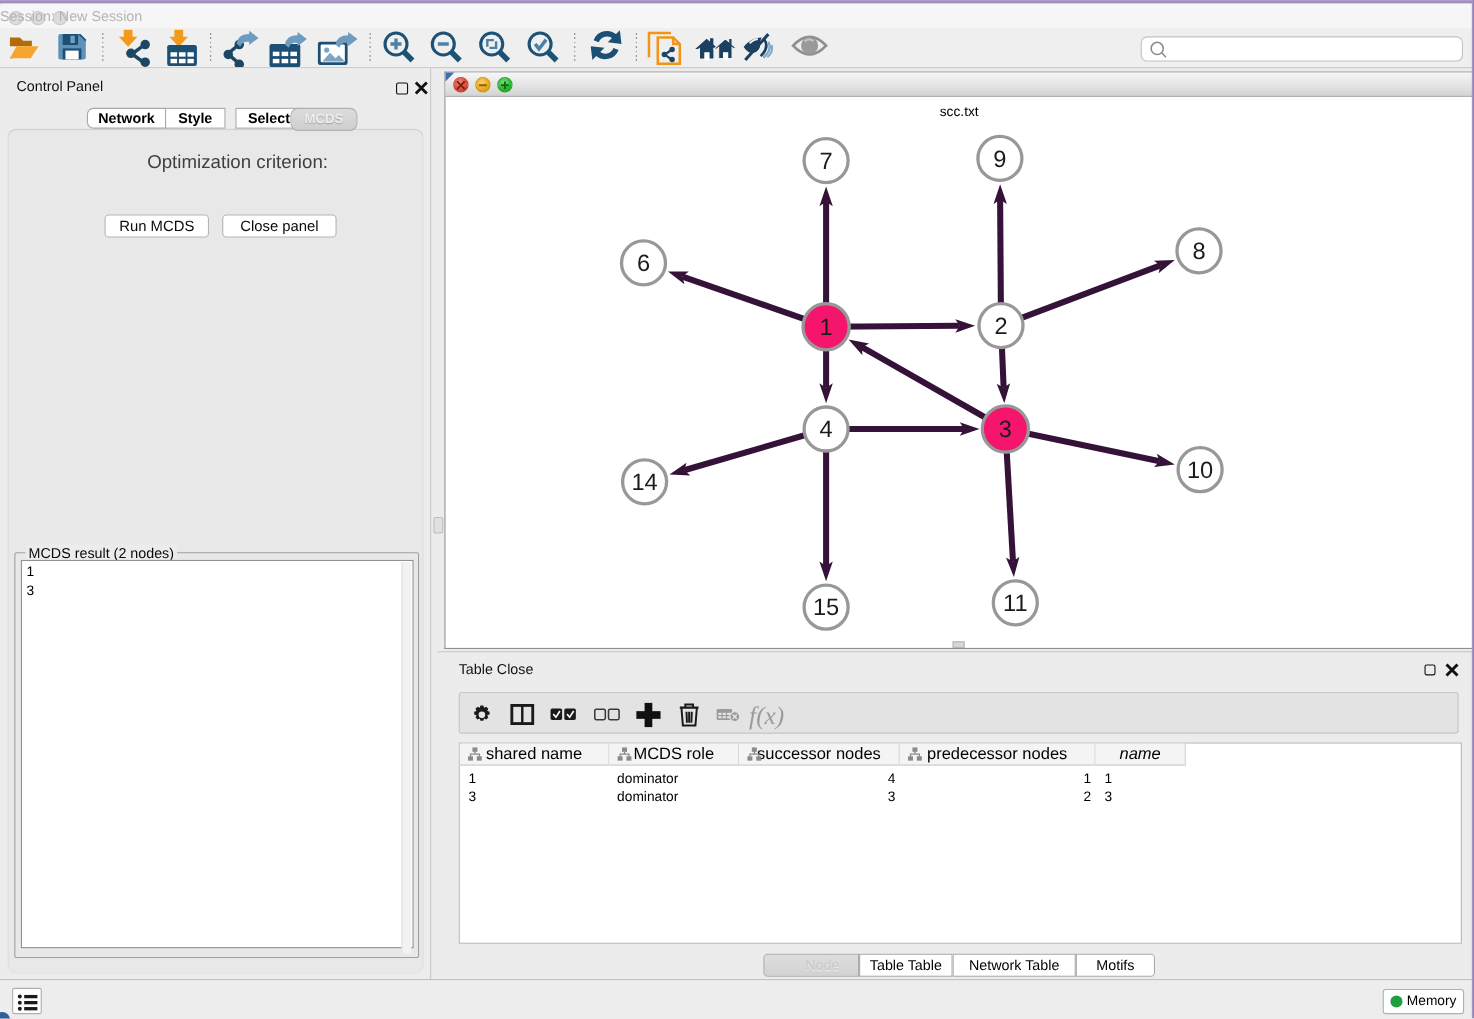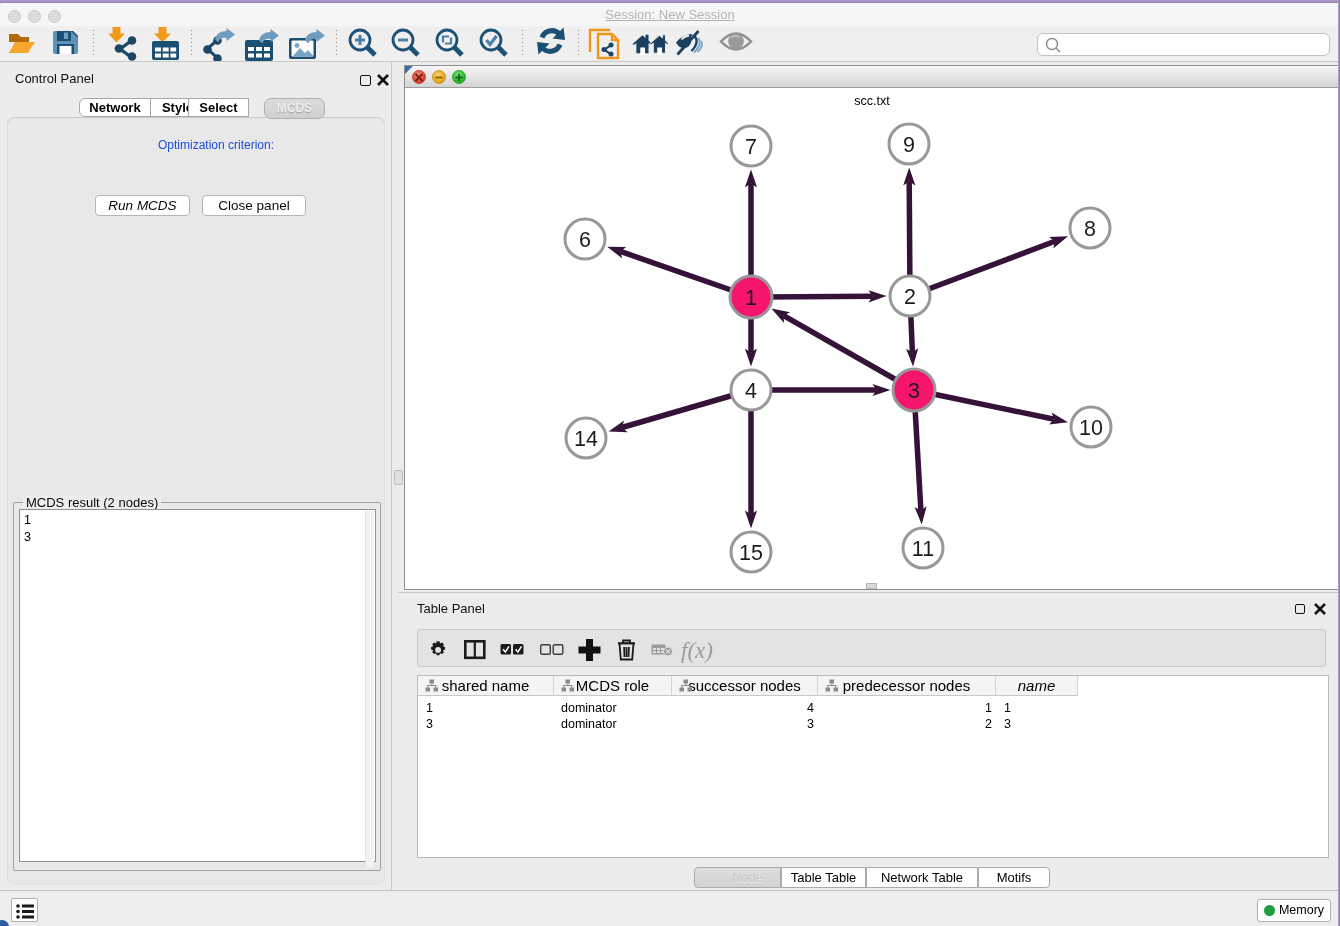--- a/index.html
+++ b/index.html
@@ -4,34 +4,34 @@
 * { margin:0; padding:0; box-sizing:border-box; }
 html,body { width:1340px; height:926px; overflow:hidden; }
 body { font-family:"Liberation Sans", sans-serif; background:#ECECEC; position:relative; }
 .abs { position:absolute; }
 
 #desk-top { left:0; top:0; width:1340px; height:3px; background:linear-gradient(#b2a0cd,#9682b4); z-index:50;}
 #desk-right { right:0; top:0; width:2px; height:926px; background:linear-gradient(90deg,#b0a2ce,#8d7cab); z-index:50;}
 
 #titlebar { left:0; top:3px; width:1340px; height:23px; background:#f6f6f6; border-radius:5px 5px 0 0; }
 .tl { position:absolute; top:7px; width:13px; height:13px; border-radius:50%; background:#dcdcdc; border:1px solid #c8c8c8; }
-#title-text { position:absolute; top:4px; left:0; width:1340px; text-align:center; font-size:13px; color:#b4b4b4;text-decoration:underline; }
+#title-text { position:absolute; top:4px; left:0; width:1340px; font-size:13px; color:#b4b4b4; }
 
 #toolbar { left:0; top:26px; width:1340px; height:36px; background:#efefef; border-bottom:1px solid #c9c9c9; }
 .sep { position:absolute; top:4px; width:1px; height:28px;
   background-image:repeating-linear-gradient(#8a8a8a 0 1.5px, transparent 1.5px 4px); }
 #search { position:absolute; left:1037px; top:7px; width:293px; height:23px; background:#fff; border:1px solid #c2c2c2; border-radius:6px; }
 
 #cpanel { left:0; top:62px; width:392px; height:828px; background:#ececec; border-right:1px solid #c9c9c9; }
 #cp-title { position:absolute; left:15px; top:9px; font-size:13px; color:#111; }
 .winbtn-sq { position:absolute; width:11px; height:11px; border:1.5px solid #111; border-radius:2px; }
 .tabseg { position:absolute; top:36px; height:19px; background:#fff; border:1px solid #a8a8a8; font-size:13px; font-weight:bold; text-align:center; color:#000; line-height:17px;}
 #tab-mcds { position:absolute; left:264px; top:36px; width:61px; height:21px; background:linear-gradient(#dcdcdc,#cfcfcf); border:1px solid #b0b0b0; border-radius:7px; font-size:12px; font-weight:bold; color:#eeeeee; text-shadow:0 1px 1px #a0a0a0; text-align:center; line-height:19px; }
 #cp-content { position:absolute; left:7px; top:55px; width:378px; height:768px; background:#e8e8e8; border-radius:8px; box-shadow:inset 0 1px 1px rgba(0,0,0,0.10), inset 0 0 0 1px rgba(0,0,0,0.03); }
-#opt-label { position:absolute; left:0; top:76px; width:432px; text-align:center; font-size:12px; color:#1d4ed8;}
+#opt-label { position:absolute; left:0; top:76px; width:432px; text-align:center; font-size:17px; color:#404040;}
 #opt-select { position:absolute; left:45px; top:99px; width:310px; height:21px; background:#fff; border:1px solid #b5b5b5; border-radius:5px; font-size:13.5px; color:#0a0a0a; line-height:19px; padding-left:12px; }
 .btn { position:absolute; top:133px; height:21px; background:#fff; border:1px solid #b5b5b5; border-radius:4px; font-size:13.5px; color:#0a0a0a; text-align:center; line-height:19px; }
 #fieldset { position:absolute; left:13px; top:440px; width:368px; height:369px; border:1px solid #a0a0a0; border-radius:2px; }
 #fs-legend { position:absolute; left:9px; top:-8px; background:#ececec; padding:0 3px; font-size:13px; color:#0a0a0a; }
 #fs-inner { position:absolute; left:5px; top:6px; width:357px; height:353px; background:#fff; border:1px solid #909090; }
 #fs-track { position:absolute; right:1px; top:1px; width:9px; height:356px; background:#f2f2f2; border-left:1px solid #e0e0e0;}
 #fs-text { position:absolute; left:4px; top:2px; font-size:12.5px; color:#000; line-height:16.5px; }
 
 #divgrip { left:394px; top:470px; width:9px; height:15px; background:#e0e0e0; border:1px solid #bdbdbd; border-radius:2px;}
 
@@ -220,24 +220,24 @@
 </div>
 <div class="abs" id="cpanel">
   <div id="cp-title">Control Panel</div>
   <div class="winbtn-sq" style="left:360px; top:13px;"></div>
   <svg style="position:absolute; left:376px; top:11px;" width="14" height="14">
       <path d="M2 2 L12 12 M12 2 L2 12" stroke="#111" stroke-width="2.6"></path>
     </svg>
   <div id="cp-content"></div>
   <div class="tabseg" style="left:79px; width:72px; border-radius:6px 0 0 6px;">Network</div>
   <div class="tabseg" style="left:150px; width:55px;">Style</div>
-  <div class="tabseg" style="left:188px; width:61px;">Select</div>
+  <div class="tabseg" style="left:214px; width:61px;">Select</div>
   <div id="tab-mcds">MCDS</div>
   <div id="opt-label">Optimization criterion:</div>
-  <div class="btn" style="left:95px; width:95px;font-style:italic;">Run MCDS</div>
+  <div class="btn" style="left:95px; width:95px;">Run MCDS</div>
   <div class="btn" style="left:202px; width:104px;">Close panel</div>
   <div id="fieldset">
     <div id="fs-legend">MCDS result (2 nodes)</div>
     <div id="fs-inner">
       <div id="fs-track"></div>
       <div id="fs-text">1<br>3</div>
     </div>
   </div>
 </div>
 <div class="abs" id="divgrip"></div>
@@ -307,21 +307,21 @@
 <text x="346" y="309.5" text-anchor="middle" font-size="21.5" fill="#1b1b1b">4</text>
 <text x="509" y="309.5" text-anchor="middle" font-size="21.5" fill="#1b1b1b">3</text>
 <text x="181" y="357.5" text-anchor="middle" font-size="21.5" fill="#1b1b1b">14</text>
 <text x="686" y="346.5" text-anchor="middle" font-size="21.5" fill="#1b1b1b">10</text>
 <text x="346" y="471.5" text-anchor="middle" font-size="21.5" fill="#1b1b1b">15</text>
 <text x="518" y="467.5" text-anchor="middle" font-size="21.5" fill="#1b1b1b">11</text>
   </svg>
   <div id="net-grip"></div>
 </div>
 <div class="abs" id="tpanel">
-  <div id="tp-title">Table Panel</div>
+  <div id="tp-title">Table Close</div>
   <div class="winbtn-sq" style="left:897px; top:11px; width:10px; height:10px;"></div>
   <svg style="position:absolute; left:915px; top:9px;" width="14" height="14">
       <path d="M2 2 L12 12 M12 2 L2 12" stroke="#111" stroke-width="2.6"></path>
     </svg>
   <div id="tp-toolbar">
     <svg width="907" height="36" style="position:absolute;left:0;top:0">
 
       <g transform="translate(11.5,11.3) scale(0.66)" fill="#1a1a1a">
         <path d="M11 0 h4 l1 3.2 3-1.4 2.8 2.8 -1.4 3 3.2 1 v4 l-3.2 1 1.4 3 -2.8 2.8 -3-1.4 -1 3.2 h-4 l-1-3.2 -3 1.4 -2.8-2.8 1.4-3 -3.2-1 v-4 l3.2-1 -1.4-3 2.8-2.8 3 1.4 Z"></path>
         <circle cx="13" cy="13" r="4.5" fill="#e3e3e3"></circle>

